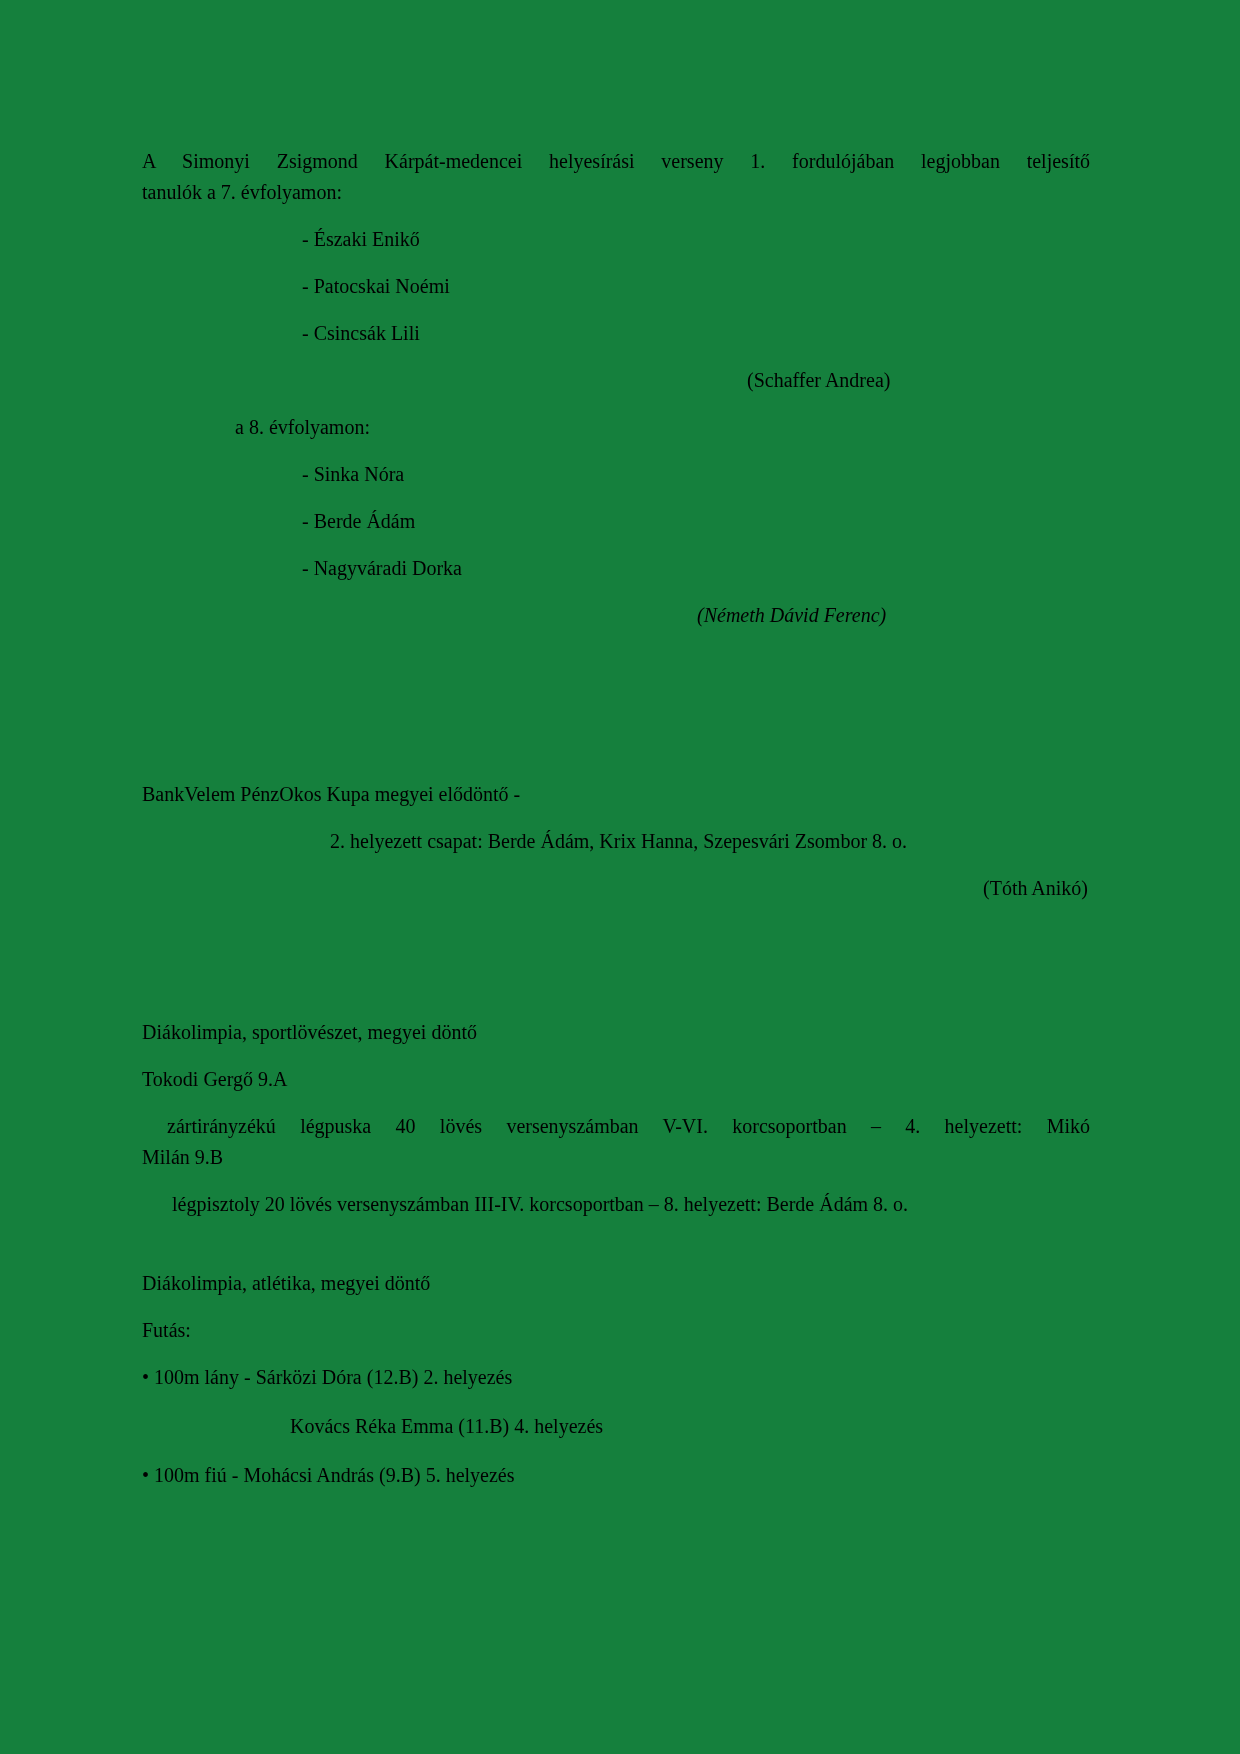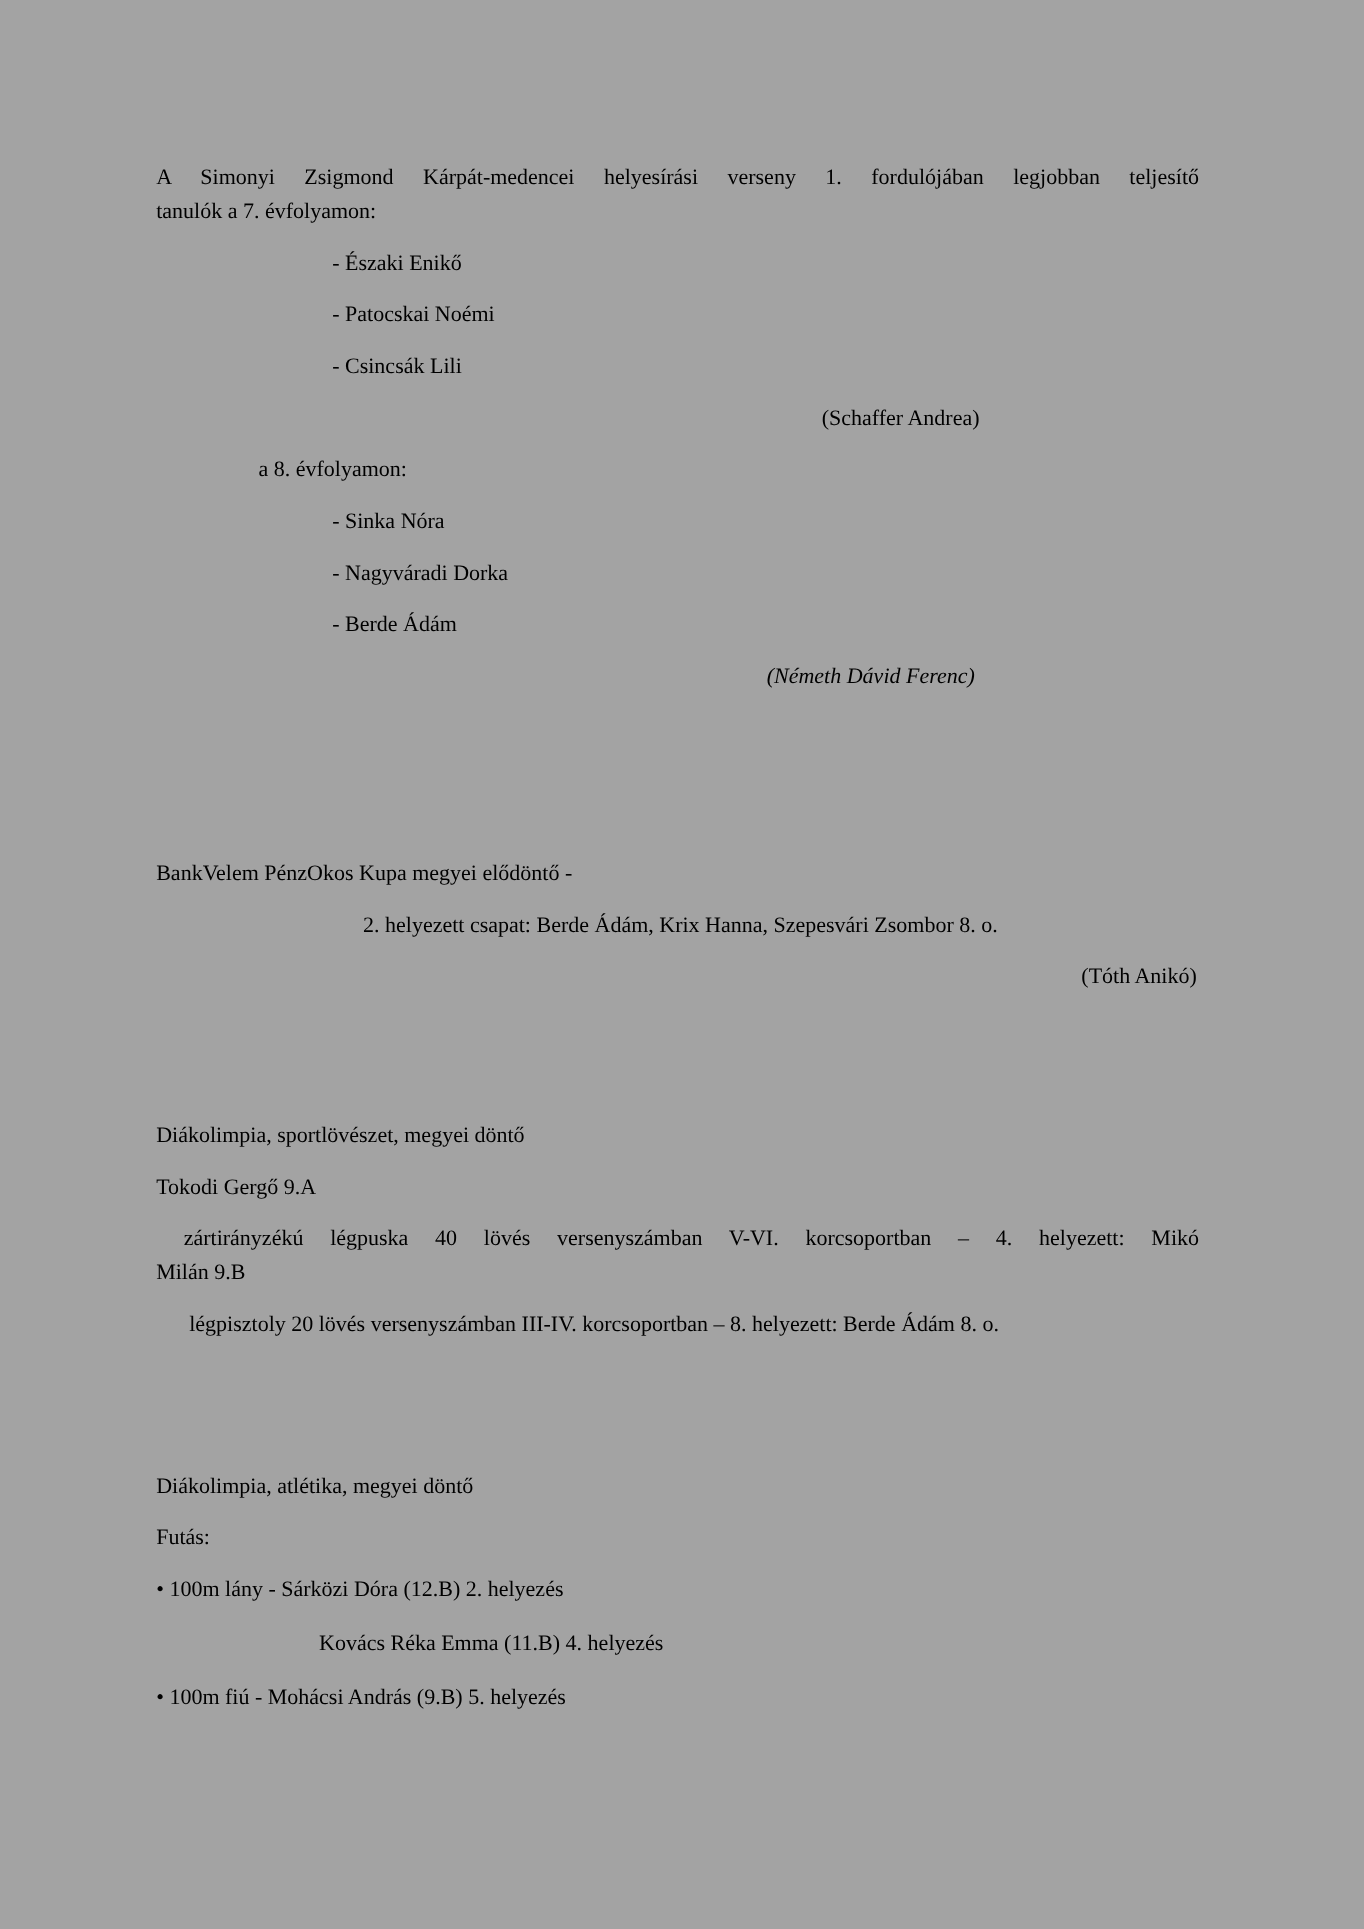--- a/index.html
+++ b/index.html
@@ -13,21 +13,21 @@
     font-family: "Liberation Serif", "DejaVu Serif", serif;
     font-size: 20px;
     color: #000000;
     overflow: hidden;
   }
   .page {
     box-sizing: border-box;
     width: 1240px;
     height: 1754px;
     padding: 146px 150px 17px 142px;
-    background: #a3a3a3;
+    background: #15803d;
   }
   p {
     margin: 0 0 16px 0;
     line-height: 31px;
   }
   .line  { display: block; }
   
   .jline {
     display: block;
     text-align: justify;
@@ -39,21 +39,21 @@
   .indent-bullet { margin-left: 160px; }
   .indent-grade  { margin-left: 93px; }
   .indent-team   { margin-left: 188px; }
   .indent-kovacs { margin-left: 148px; }
   .sig-schaffer  { margin-left: 605px; }
   .sig-nemeth    { margin-left: 555px; font-style: italic; }
   .sig-toth      { margin-left: 841px; }
   .gap-bankvelem { margin-top: 148px; }
   .gap-shooting  { margin-top: 113px; }
   .gap-legpisztoly { }
-  .gap-athletics { margin-top: 116px; }
+  .gap-athletics { margin-top: 48px; }
   .gap-sm { margin-top: 18px; }
 </style>
 </head>
 <body>
 
 <div class="page">
 
   <p>
     <span class="jline">A Simonyi Zsigmond Kárpát-medencei helyesírási verseny 1. fordulójában legjobban teljesítő</span>
     <span class="line">tanulók a 7. évfolyamon:</span>
@@ -61,22 +61,22 @@
 
   <p class="indent-bullet">- Északi Enikő</p>
   <p class="indent-bullet">- Patocskai Noémi</p>
   <p class="indent-bullet">- Csincsák Lili</p>
 
   <p class="sig-schaffer">(Schaffer Andrea)</p>
 
   <p class="indent-grade">a 8. évfolyamon:</p>
 
   <p class="indent-bullet">- Sinka Nóra</p>
+  <p class="indent-bullet">- Berde Ádám</p>
   <p class="indent-bullet">- Nagyváradi Dorka</p>
-  <p class="indent-bullet">- Berde Ádám</p>
 
   <p class="sig-nemeth">(Németh Dávid Ferenc)</p>
 
   <p class="gap-bankvelem">BankVelem PénzOkos Kupa megyei elődöntő -</p>
   <p class="indent-team">2. helyezett csapat: Berde Ádám, Krix Hanna, Szepesvári Zsombor 8. o.</p>
   <p class="sig-toth">(Tóth Anikó)</p>
 
   <p class="gap-shooting">Diákolimpia, sportlövészet, megyei döntő</p>
 
   <p>

